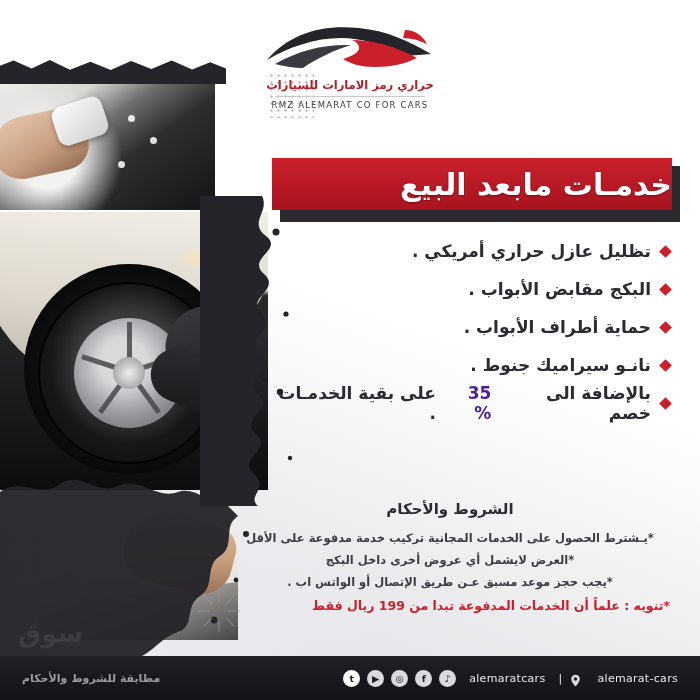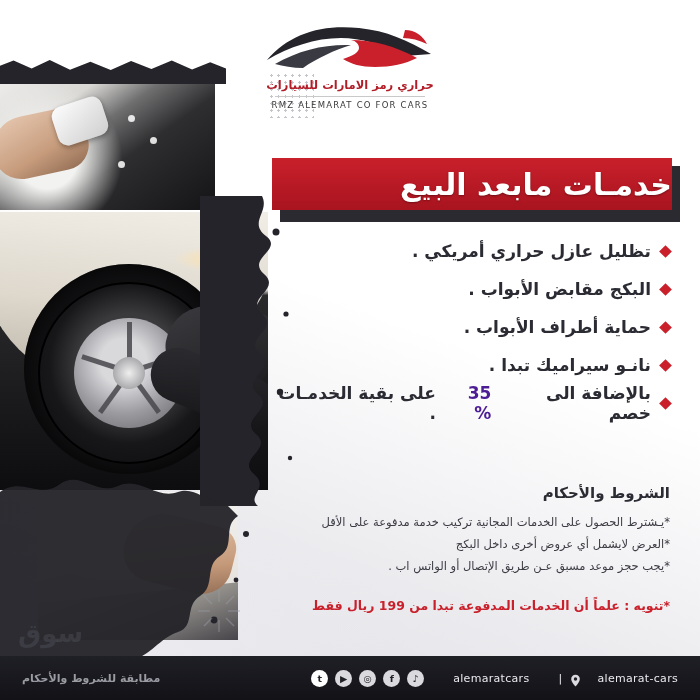--- a/index.html
+++ b/index.html
@@ -289,35 +289,35 @@
     width: 9px; height: 9px;
     background: #c9202b;
     transform: rotate(45deg);
     flex: 0 0 auto;
   }
   .srv .hl { color: #4c1d95; }
 
   
   .terms {
     position: absolute;
-    right: 30px; top: 484px;
+    right: 30px; top: 500px;
     width: 440px;
-    text-align: right;
+    text-align: center;
   }
   .terms h3 {
     color: #2b2b33;
     font-size: 15px;
     font-weight: bold;
     margin-bottom: 10px;
   }
   .terms p {
     color: #3c3c44;
     font-size: 11.5px;
     line-height: 1.9;
-    font-weight: normal;
+    font-weight: bold;
   }
   .note {
     position: absolute;
     right: 30px; top: 598px;
     width: 440px;
     text-align: right;
     color: #c9202b;
     font-size: 12.5px;
     font-weight: bold;
   }
@@ -343,21 +343,21 @@
     color: #1f1f26;
     font-size: 9.5px;
     display: flex; align-items: center; justify-content: center;
     font-weight: bold;
   }
   .sic.tw { background:#ffffff; }
   .handle {
     color: #e9e9ee;
     font-size: 11px;
     direction: ltr;
-    margin-left: 22px;
+    margin-left: 6px;
     letter-spacing: .3px;
   }
   .pin {
     width: 13px; height: 13px;
     display: inline-block;
     vertical-align: -2px;
   }
   .footer .right-note {
     margin-right: auto;
     color: #9b9ba3;
@@ -491,21 +491,21 @@
     <div class="srv">
       <span class="diamond"></span>
       <span>البكج مقابض الأبواب .</span>
     </div>
     <div class="srv">
       <span class="diamond"></span>
       <span>حماية أطراف الأبواب .</span>
     </div>
     <div class="srv">
       <span class="diamond"></span>
-      <span>نانـو سيراميك تبدا .</span>
+      <span>نانـو سيراميك جنوط .</span>
     </div>
     <div class="srv">
       <span class="diamond"></span>
       <span>بالإضافة الى خصم</span>
       <span class="hl">35 %</span>
       <span>على بقية الخدمـات .</span>
     </div>
   </div>
 
   <div class="terms">

